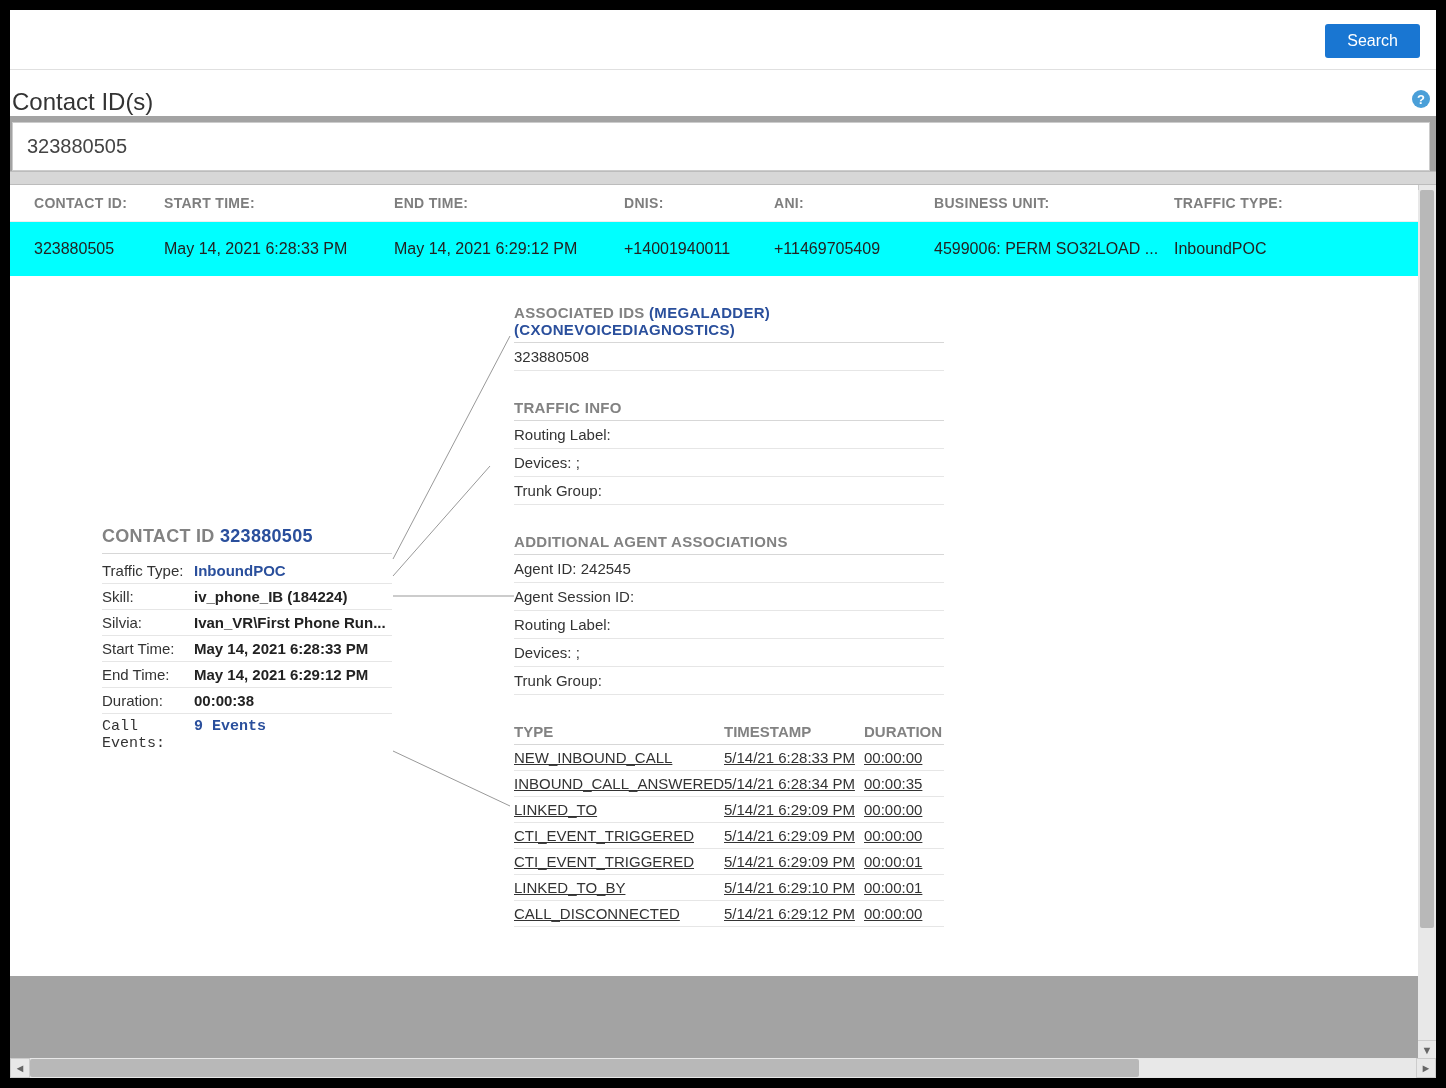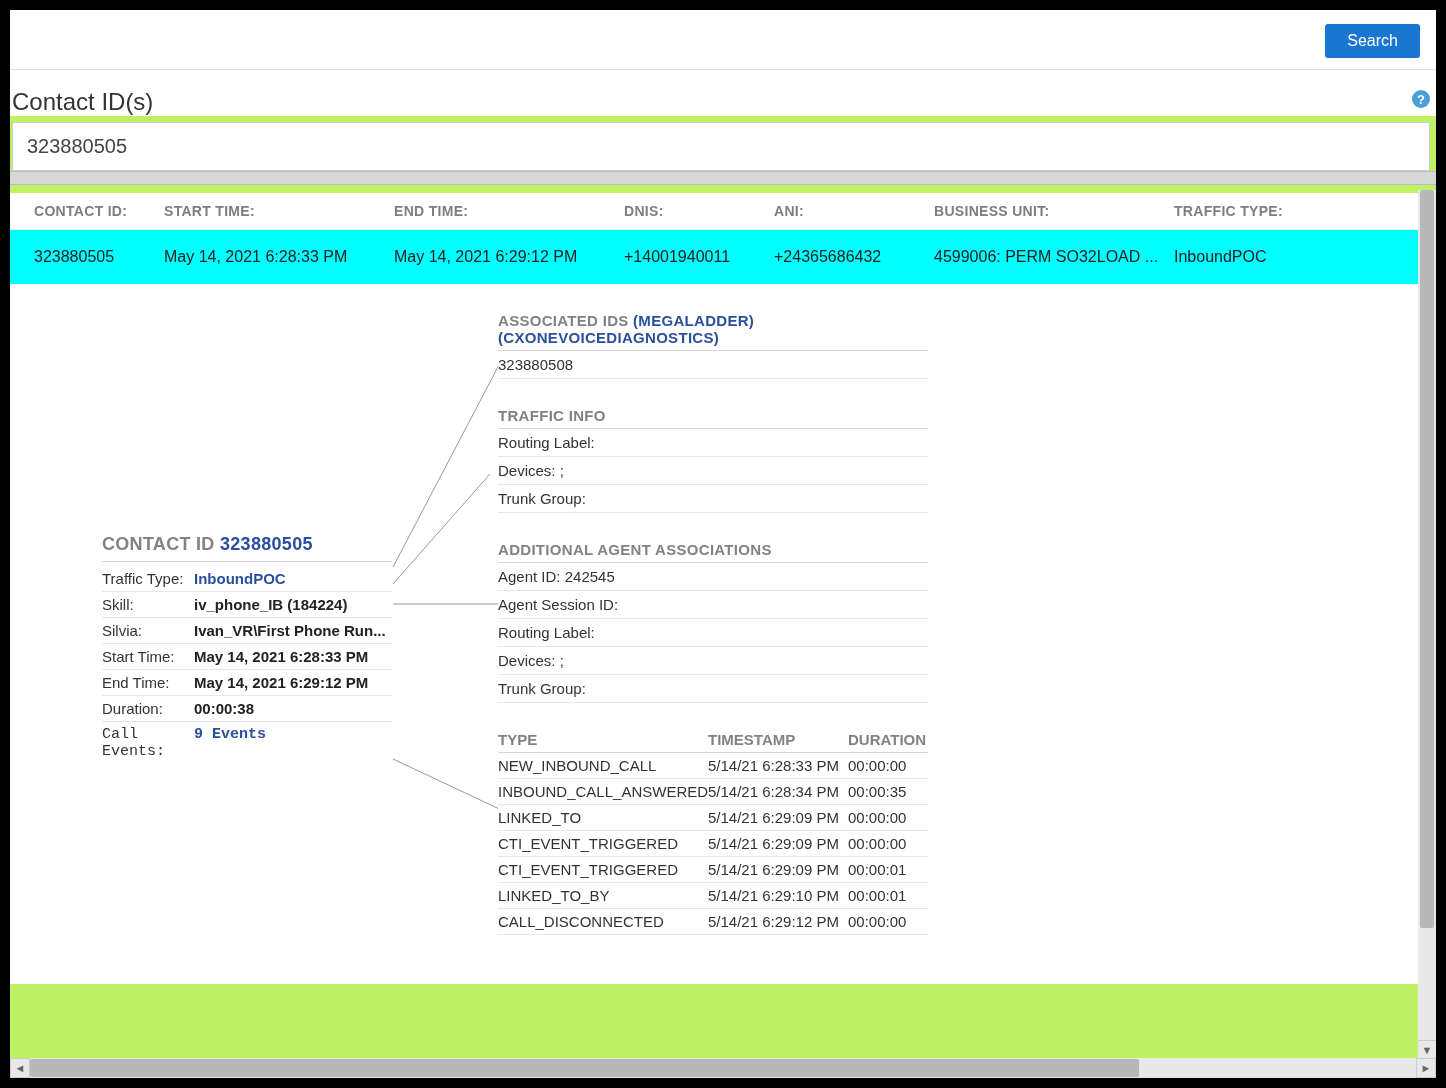--- a/index.html
+++ b/index.html
@@ -7,21 +7,21 @@
       font-family: "Segoe UI", Arial, sans-serif;
       background: #000;
       width: 1446px;
       height: 1088px;
       overflow: hidden;
       position: relative;
     }
     .frame {
       position: absolute;
       top: 10px; left: 10px; right: 10px; bottom: 10px;
-      background: #bef264;
+      background: #a3a3a3;
       overflow: hidden;
     }
     .top-bar {
       height: 60px;
       background: #fff;
       border-bottom: 1px solid #e0e0e0;
       position: relative;
     }
     .search-btn {
       position: absolute;
@@ -77,21 +77,20 @@
     }
     .table-wrap {
       position: relative;
       background: #fff;
     }
     .grid-header {
       display: grid;
       grid-template-columns: 130px 230px 230px 150px 160px 240px 130px;
       padding: 10px 20px 10px 24px;
       border-bottom: 1px solid #eee;
-      margin-top: 8px;
     }
     .grid-header div {
       font-size: 14px;
       font-weight: 700;
       color: #7e7e7e;
       letter-spacing: 0.3px;
     }
     .scroll-up {
       position: absolute;
       right: 0; top: 0;
@@ -162,21 +161,21 @@
     }
     .kv-value {
       font-weight: 700;
       color: #222;
       white-space: nowrap;
       overflow: hidden;
       text-overflow: ellipsis;
     }
     .kv-link { color: #2a4f9c; font-weight: 700; cursor: pointer; }
     .card-right {
-      left: 488px;
+      left: 504px;
       top: 28px;
       width: 430px;
     }
     .section {
       margin-bottom: 28px;
     }
     .sec-title {
       font-size: 15px;
       font-weight: 700;
       color: #828282;
@@ -200,20 +199,21 @@
       border-bottom: 1px solid #d7d7d7;
       padding-bottom: 4px;
     }
     .event-row {
       display: grid;
       grid-template-columns: 210px 140px 80px;
       font-size: 15px;
       color: #333;
       border-bottom: 1px solid #e6e6e6;
       padding: 4px 0;
+      text-decoration: underline;
     }
     .h-scroll {
       position: absolute;
       bottom: 0; left: 0; right: 0;
       height: 20px;
       background: #e8e8e8;
       display: flex;
       align-items: stretch;
     }
     .h-scroll-btn {
@@ -295,21 +295,21 @@
       <div>ANI:</div>
       <div>BUSINESS UNIT:</div>
       <div>TRAFFIC TYPE:</div>
     </div>
     <div class="scroll-up">▲</div>
     <div class="grid-row">
       <div>323880505</div>
       <div>May 14, 2021 6:28:33 PM</div>
       <div>May 14, 2021 6:29:12 PM</div>
       <div>+14001940011</div>
-      <div>+24365686432</div>
+      <div>+11469705409</div>
       <div>4599006: PERM SO32LOAD ...</div>
       <div>InboundPOC</div>
     </div>
   </div>
 
   <div class="details-area">
     <svg class="svg-lines">
       <line x1="383" y1="283" x2="500" y2="60" stroke="#999" stroke-width="1"></line>
       <line x1="383" y1="300" x2="480" y2="190" stroke="#999" stroke-width="1"></line>
       <line x1="383" y1="320" x2="504" y2="320" stroke="#999" stroke-width="1"></line>

